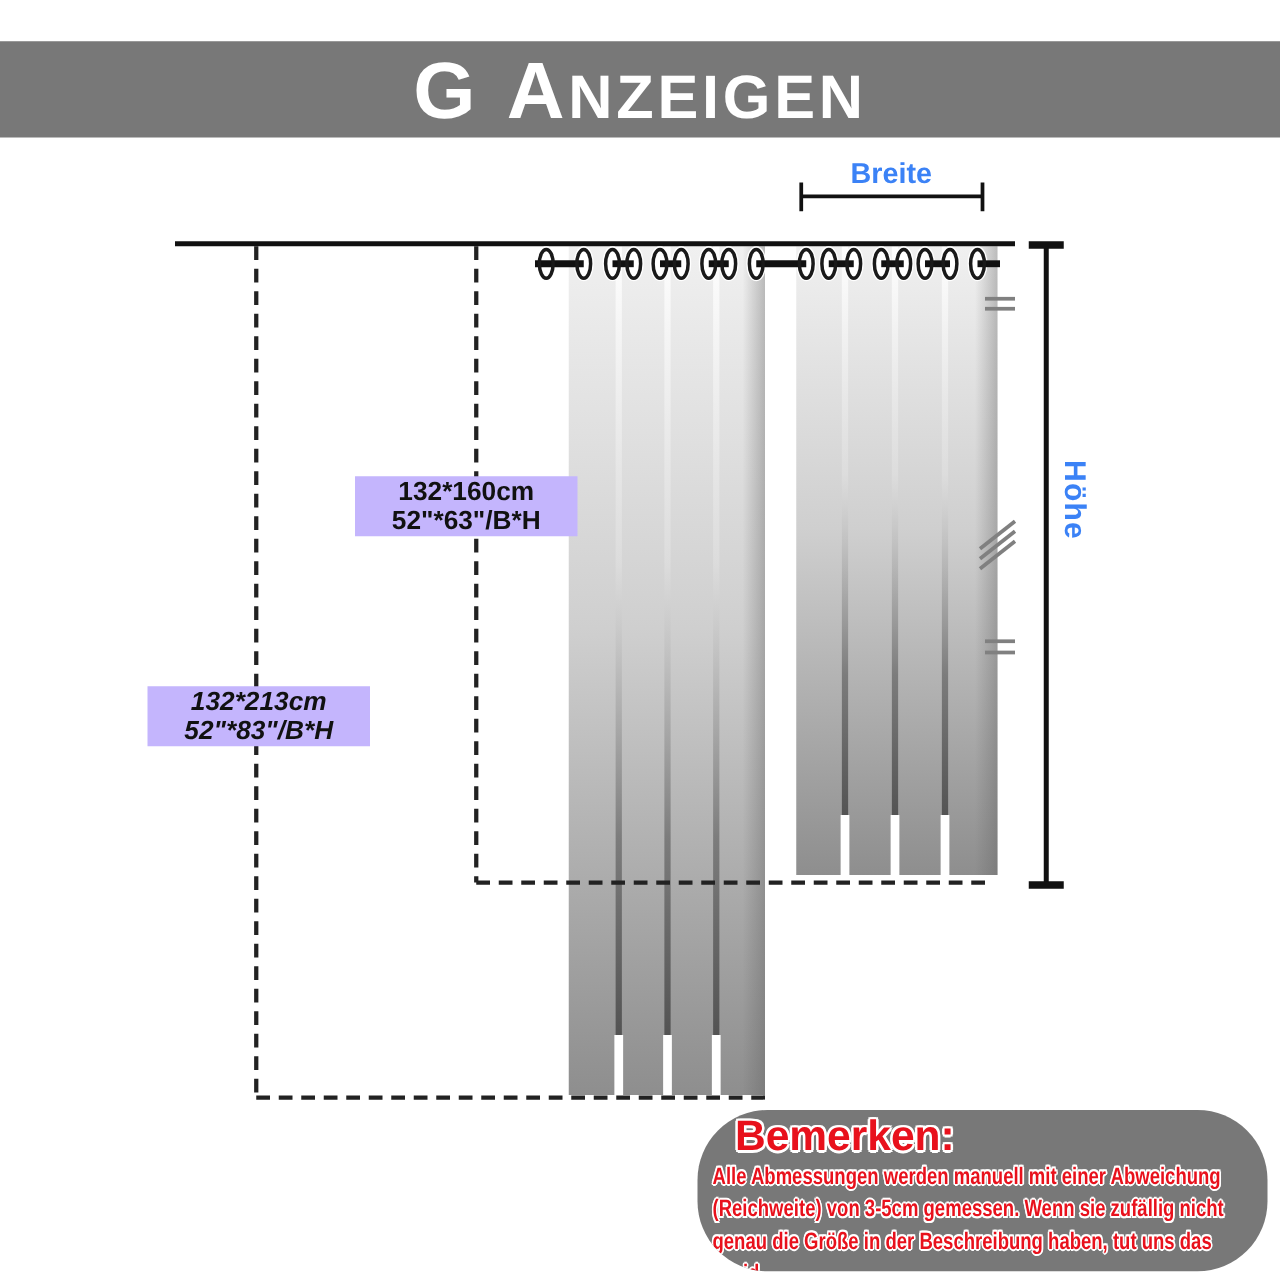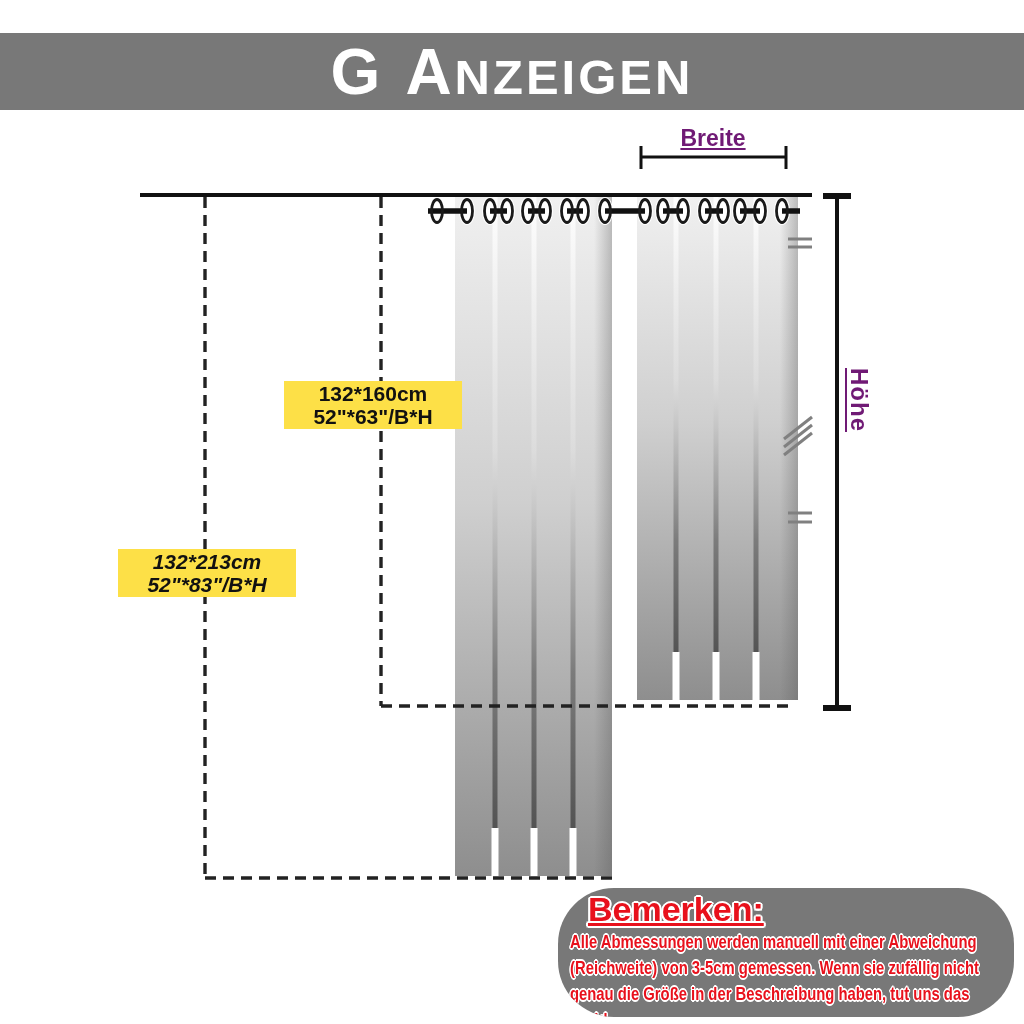--- a/index.html
+++ b/index.html
@@ -19,42 +19,41 @@
   }
   .banner .word { display:inline-flex; align-items:baseline; }
   .banner .word + .word { margin-left:22px; }
   .banner .cap  { font-size:64px; }
   .banner .rest { font-size:49px; }
   
   svg.diagram { position:absolute; left:0; top:0; width:1024px; height:1024px; z-index:1; }
   .dash { stroke:#222222; stroke-width:3.4; stroke-dasharray:11 7; fill:none; }
   
   .dim-label {
-    position:absolute; z-index:2; color:#701a75; font-weight:bold; white-space:nowrap;text-decoration:underline;
+    position:absolute; z-index:2; color:#3b82f6; font-weight:bold; white-space:nowrap;
   }
   .breite-label { left:613px; top:125px; width:200px; text-align:center; font-size:23px; }
   .hoehe-label  { left:845px; top:368px; writing-mode:vertical-rl; font-size:24px; letter-spacing:1px; }
   .size-label {
-    position:absolute; z-index:2; background:#fde047; padding:1px 4px;
+    position:absolute; z-index:2; background:#c4b5fd; padding:1px 4px;
     color:#111111; font-weight:bold; font-size:21px; line-height:23px;
     text-align:center; white-space:nowrap;
   }
   .size-160 { left:284px; top:381px; width:170px; }
   .size-213 { left:118px; top:549px; width:170px;font-style:italic; }
   
   .note {
     position:absolute; left:558px; top:888px; width:456px; height:129px;
     background:#787878; border-radius:56px; z-index:3; overflow:hidden;
   }
   .note-heading {
     margin:2px 0 0 30px; font-size:34px; font-weight:bold; color:#e8111c;
     line-height:1.15; white-space:nowrap;
     text-shadow:-2px 0 #fff, 2px 0 #fff, 0 -2px #fff, 0 2px #fff,
                 -1.5px -1.5px #fff, 1.5px -1.5px #fff, -1.5px 1.5px #fff, 1.5px 1.5px #fff;
-    text-decoration:underline;
   }
   .note-line {
     margin-left:12px; font-size:19px; font-weight:bold; color:#e8111c;
     line-height:26px; white-space:nowrap; transform:scaleX(0.78); transform-origin:0 50%;
     text-shadow:-1.6px 0 #fff, 1.6px 0 #fff, 0 -1.6px #fff, 0 1.6px #fff,
                 -1.2px -1.2px #fff, 1.2px -1.2px #fff, -1.2px 1.2px #fff, 1.2px 1.2px #fff;
   }
 </style>
 </head>
 <body>

